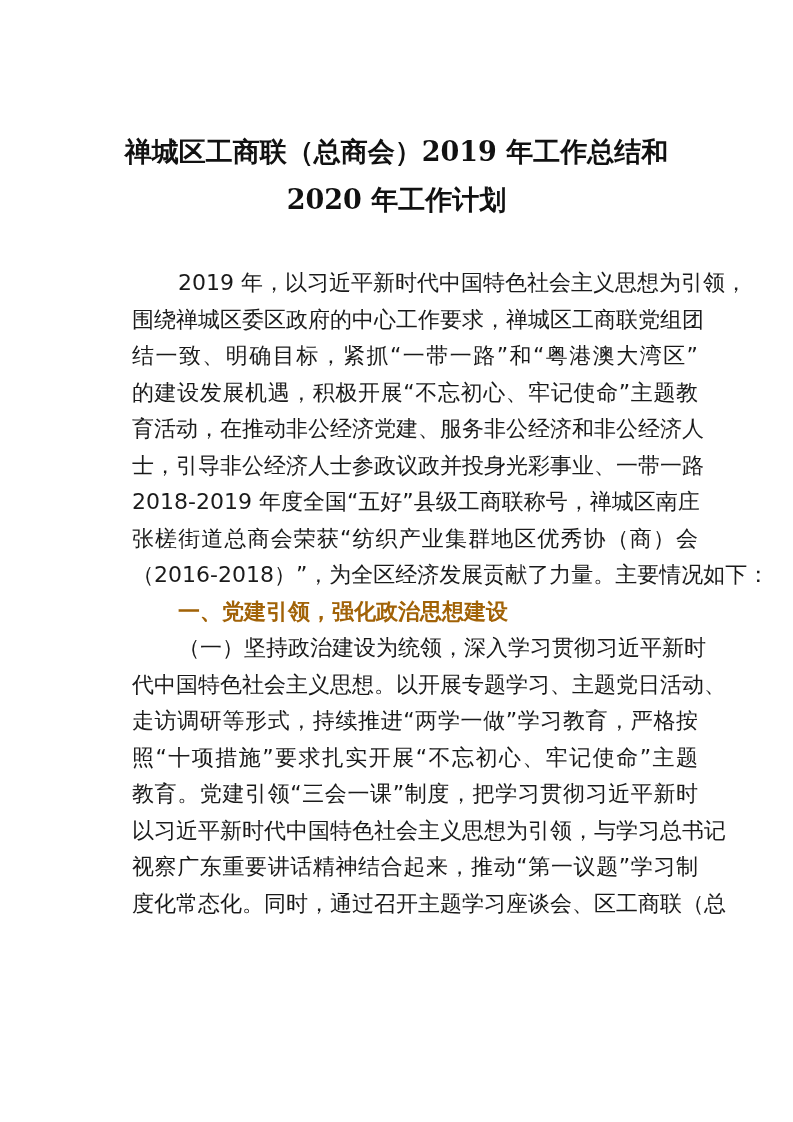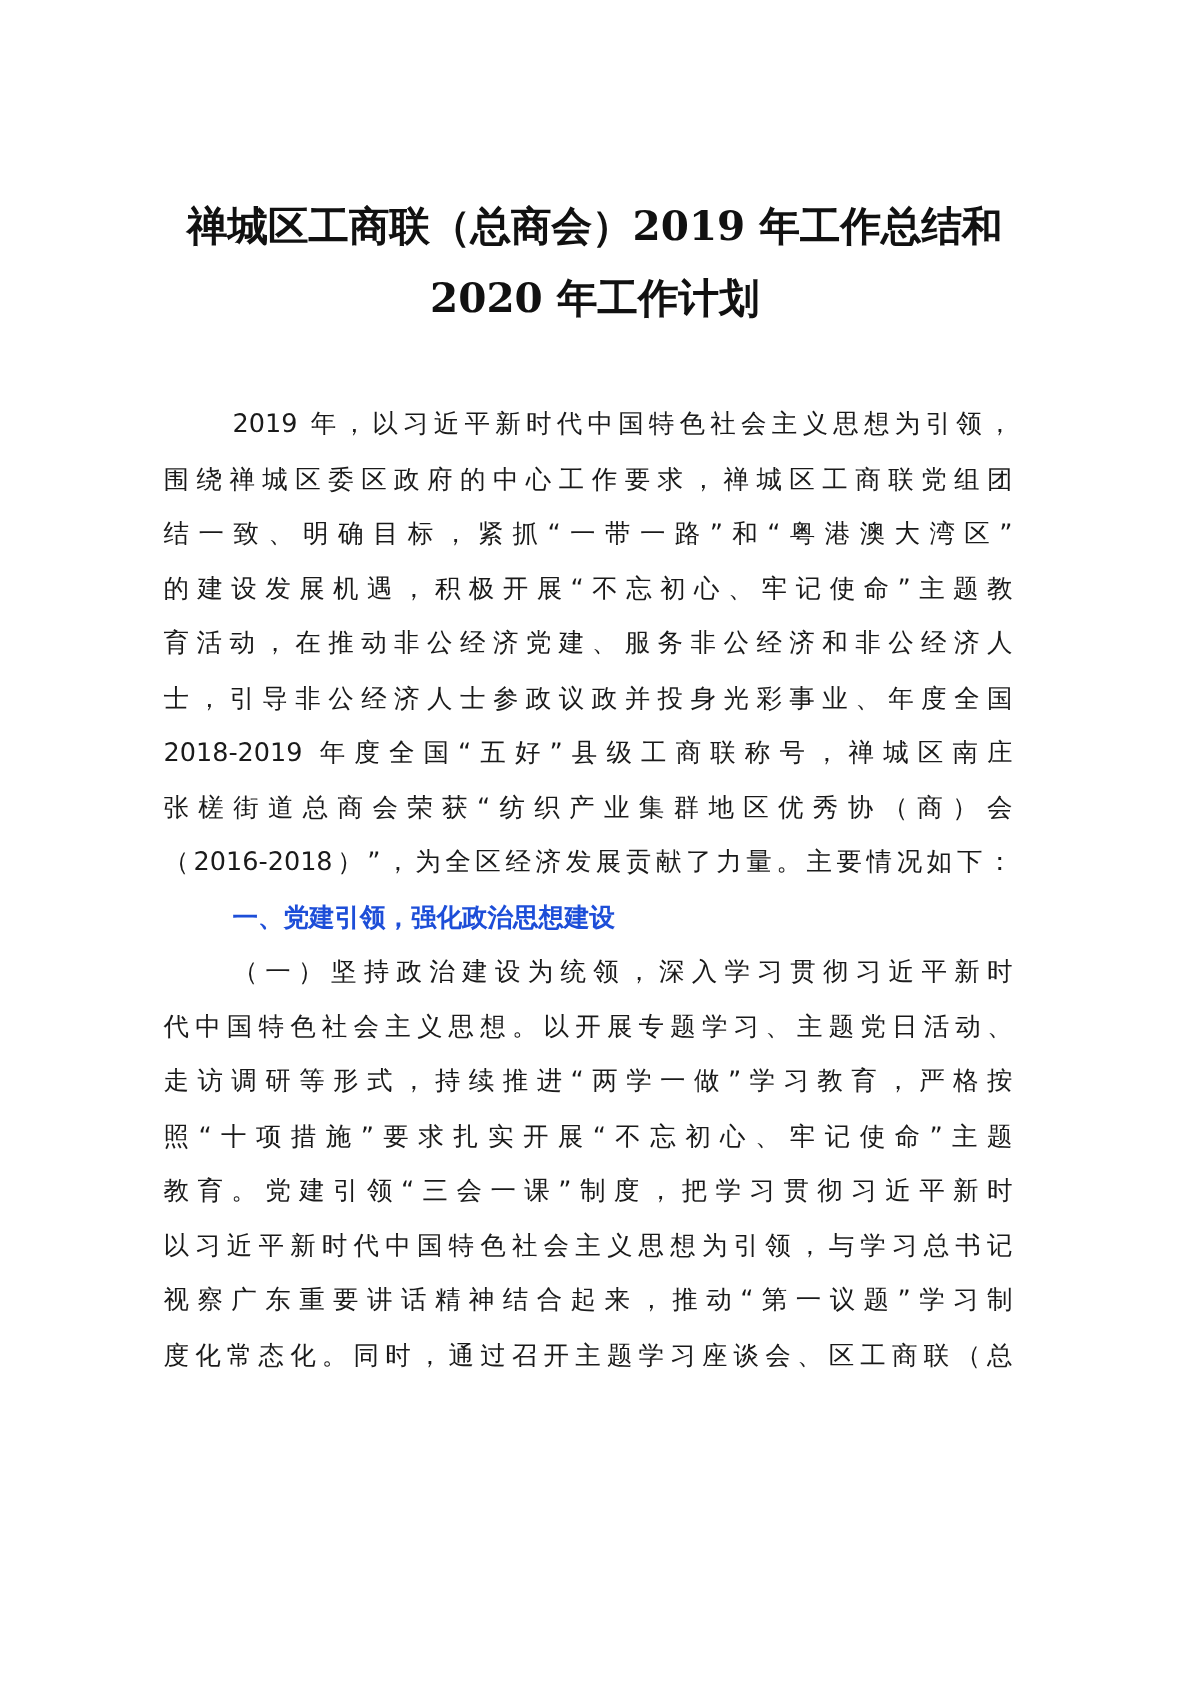--- a/index.html
+++ b/index.html
@@ -10,48 +10,48 @@
   }
   .title {
     position: absolute; left: 100px; width: 593px; top: 128px;
     text-align: center;
     font-family: "DejaVu Serif", "Liberation Serif", serif;
     font-weight: bold; font-size: 27px; line-height: 48px;
     color: #111111; letter-spacing: 0px;
   }
   .title .line { display: block; white-space: nowrap; }
   .body {
-    position: absolute; left: 109px; width: 566px; top: 265px;
+    position: absolute; left: 132px; width: 566px; top: 265px;
     font-family: "DejaVu Sans", "Liberation Sans", sans-serif;
-    font-size: 17px; line-height: 36.5px; color: #1a1a1a;
+    font-size: 22px; line-height: 36.5px; color: #1a1a1a;
   }
   .body .line { display: block; white-space: nowrap; text-align: justify; text-align-last: justify; height: 36.5px; }
   .heading {
     font-weight: bold; font-family: "DejaVu Sans", "Liberation Sans", sans-serif;
-    text-align-last: left !important; padding-left: 46px; color: #1d4ed8;
+    text-align-last: left !important; padding-left: 46px; color: #a16207;
   }
   .indent { padding-left: 46px; }
 </style>
 </head>
 <body>
 
 <div class="page">
   <div class="title">
     <span class="line">禅城区工商联（总商会）2019 年工作总结和</span>
     <span class="line">2020 年工作计划</span>
   </div>
 
   <div class="body">
     <div>
       <span class="line indent">2019 年，以习近平新时代中国特色社会主义思想为引领，</span>
       <span class="line">围绕禅城区委区政府的中心工作要求，禅城区工商联党组团</span>
       <span class="line">结一致、明确目标，紧抓“一带一路”和“粤港澳大湾区”</span>
       <span class="line">的建设发展机遇，积极开展“不忘初心、牢记使命”主题教</span>
       <span class="line">育活动，在推动非公经济党建、服务非公经济和非公经济人</span>
-      <span class="line">士，引导非公经济人士参政议政并投身光彩事业、年度全国</span>
+      <span class="line">士，引导非公经济人士参政议政并投身光彩事业、一带一路</span>
       <span class="line">2018-2019 年度全国“五好”县级工商联称号，禅城区南庄</span>
       <span class="line">张槎街道总商会荣获“纺织产业集群地区优秀协（商）会</span>
       <span class="line">（2016-2018）”，为全区经济发展贡献了力量。主要情况如下：</span>
     </div>
 
     <span class="line heading">一、党建引领，强化政治思想建设</span>
 
     <div>
       <span class="line indent">（一）坚持政治建设为统领，深入学习贯彻习近平新时</span>
       <span class="line">代中国特色社会主义思想。以开展专题学习、主题党日活动、</span>

